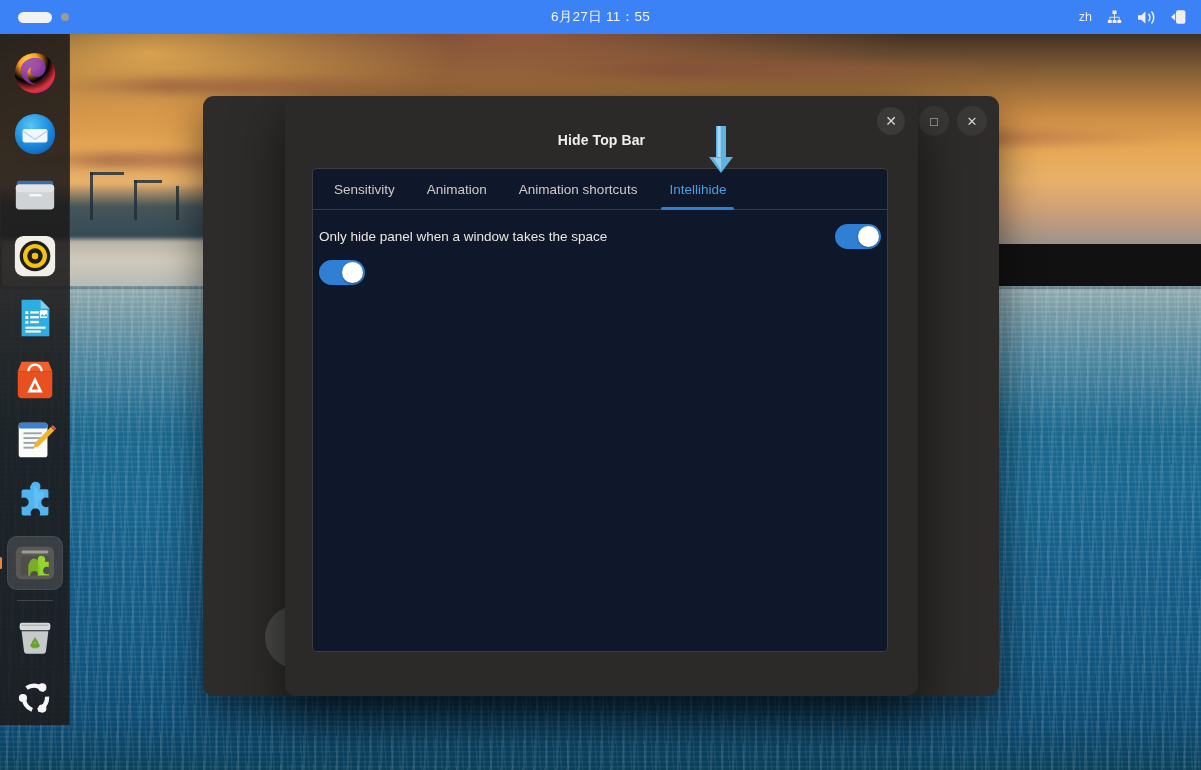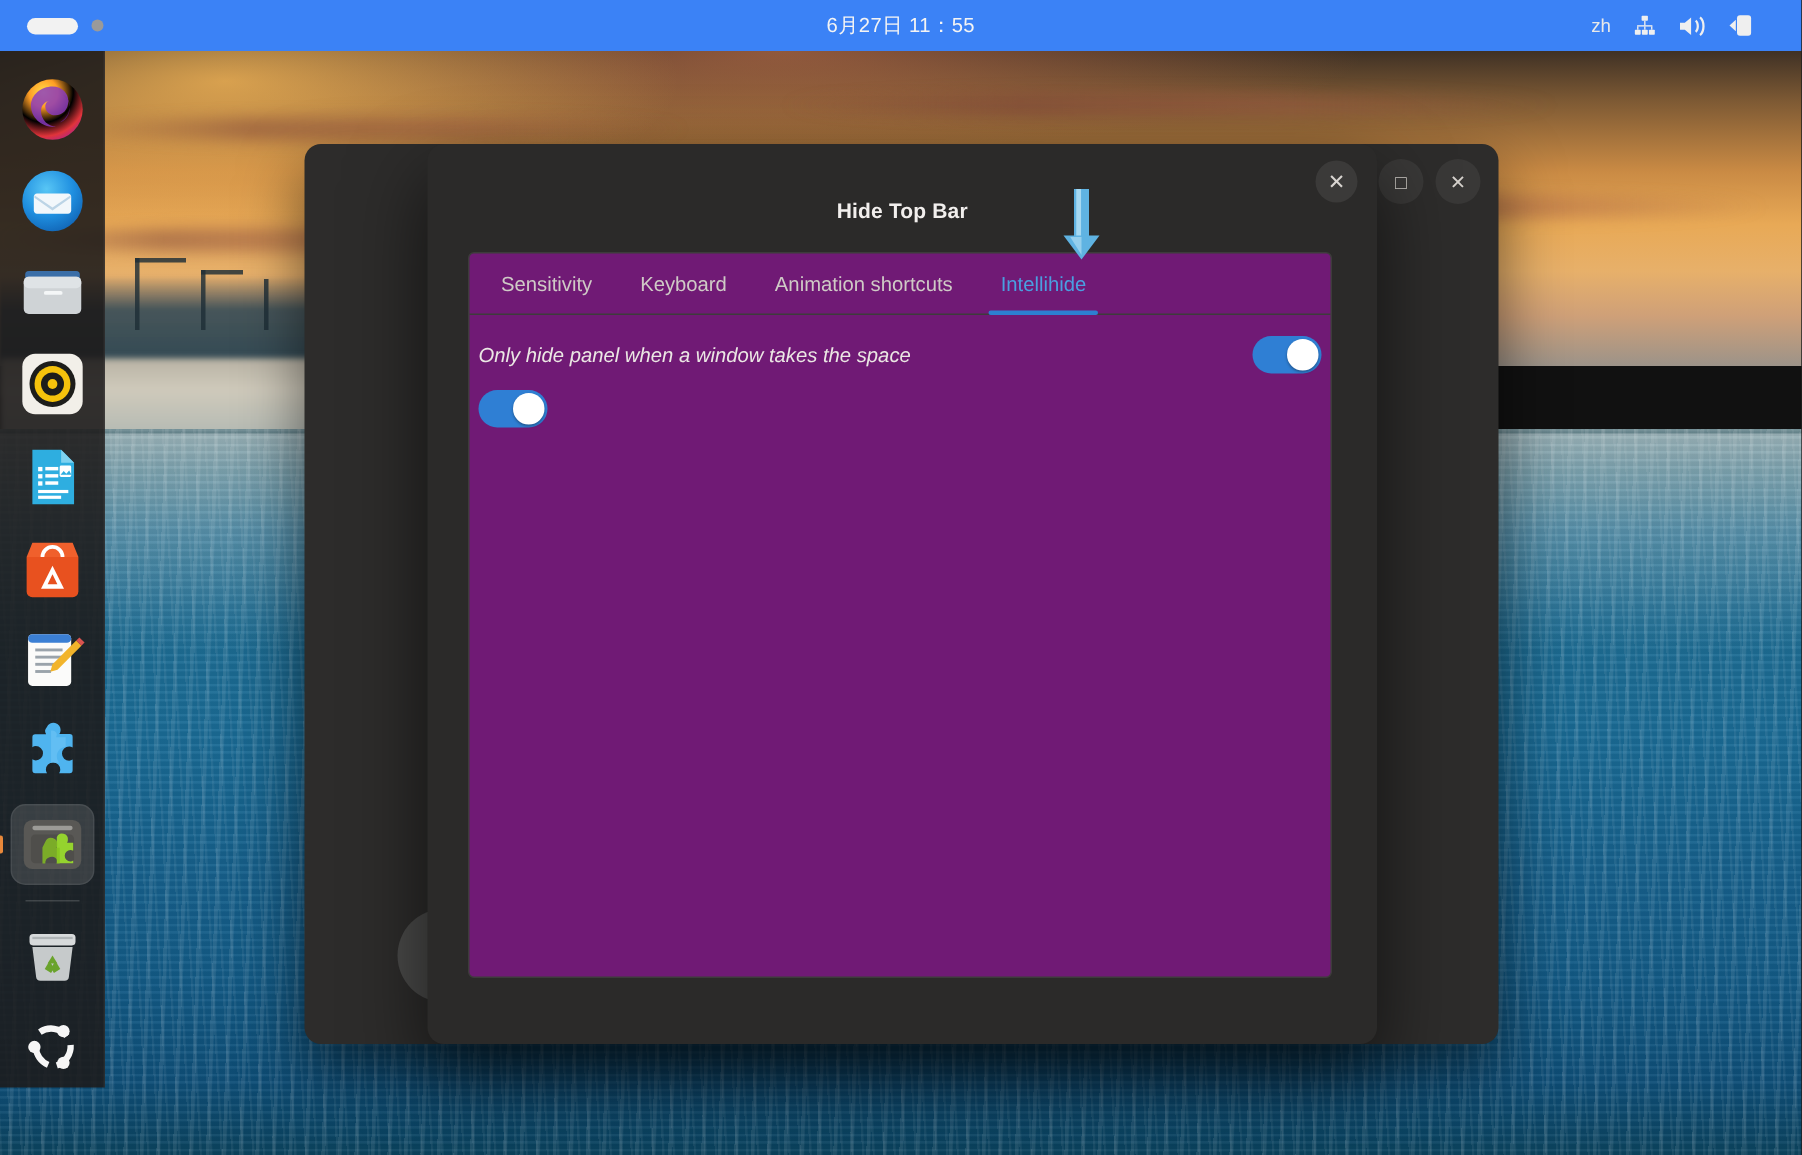--- a/index.html
+++ b/index.html
@@ -69,21 +69,21 @@
   .tb-left{ display:flex; align-items:center; gap:9px; padding-left:18px; }
   .activities-pill{
     width:34px; height:11px; border-radius:6px; background:#f2f2f2;
   }
   .activities-dot{ width:8px;height:8px;border-radius:50%;background:#9a9a9a; }
   .tb-center{
     position:absolute; left:50%; transform:translateX(-50%);
     font-size:13.5px; letter-spacing:.3px; color:#f4f4f4; white-space:nowrap;
   }
   .tb-right{
-    margin-left:auto; display:flex; align-items:center; gap:14px; padding-right:32px;
+    margin-left:auto; display:flex; align-items:center; gap:14px; padding-right:14px;
   }
   .tb-lang{ font-size:12.5px; color:#e9e9e9; }
   .tb-ico{ display:flex; align-items:center; }
 
   
   #dock{
     position:absolute; left:0; top:34px; width:70px; height:691px;
     background:rgba(28,26,26,.88);
     border-right:1px solid rgba(255,255,255,.06);
     z-index:40;
@@ -141,42 +141,42 @@
   }
   #dialog-close{
     position:absolute; right:13px; top:11px;
     width:28px;height:28px;border-radius:50%;
     background:#3b3a39; color:#d9d5d1;
     display:flex;align-items:center;justify-content:center;
     font-size:14px; line-height:1;
   }
   #dialog-body{
     position:absolute; left:27px; top:72px; width:576px; height:484px;
-    border:1px solid #3d3c3b; border-radius:4px; background:#701a75;
+    border:1px solid #3d3c3b; border-radius:4px; background:#0f172a;
     display:flex; flex-direction:column;
   }
   
   #tabbar{
     display:flex; align-items:stretch; height:41px;
     border-bottom:1px solid #3d3c3b; padding:0 5px;
   }
   .tab{
     position:relative; display:flex; align-items:center; padding:0 16px;
     font-size:13.5px; color:#cfcac6; white-space:nowrap;
   }
   .tab.active{ color:#4a9fe0; }
   .tab.active::after{
     content:""; position:absolute; left:8px; right:8px; bottom:-1px; height:3px;
     background:#2d7fd1; border-radius:2px;
   }
   
   #rows{ padding:8px 6px 0 6px; }
   .setting-row{
     display:flex; align-items:center; justify-content:space-between;
-    height:36px; padding:0 0 0 0; margin-bottom:0;font-style:italic;
+    height:36px; padding:0 0 0 0; margin-bottom:0;
   }
   .setting-label{ font-size:13.5px; color:#ebe7e4; }
   .toggle{
     width:46px; height:25px; border-radius:13px; position:relative; flex:none;
     background:#2f7fd4;
   }
   .toggle .knob{
     position:absolute; top:2px; left:23px;
     width:21px;height:21px;border-radius:50%;background:#fff;
     box-shadow:0 1px 2px rgba(0,0,0,.35);
@@ -407,21 +407,21 @@
 
 <div id="dialog">
   <div id="dialog-titlebar">
     <div id="dialog-title">Hide Top Bar</div>
     <div id="dialog-close">✕</div>
   </div>
 
   <div id="dialog-body">
     <div id="tabbar">
       <div class="tab">Sensitivity</div>
-      <div class="tab">Keyboard</div>
+      <div class="tab">Animation</div>
       <div class="tab">Animation shortcuts</div>
       <div class="tab active">Intellihide</div>
     </div>
 
     <div id="rows">
       <div class="setting-row">
         <div class="setting-label">Only hide panel when a window takes the space</div>
         <div class="toggle">
           <div class="knob"></div>
         </div>

